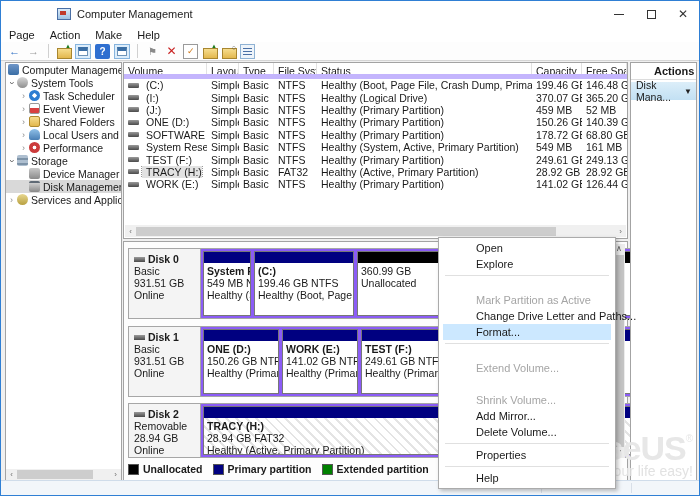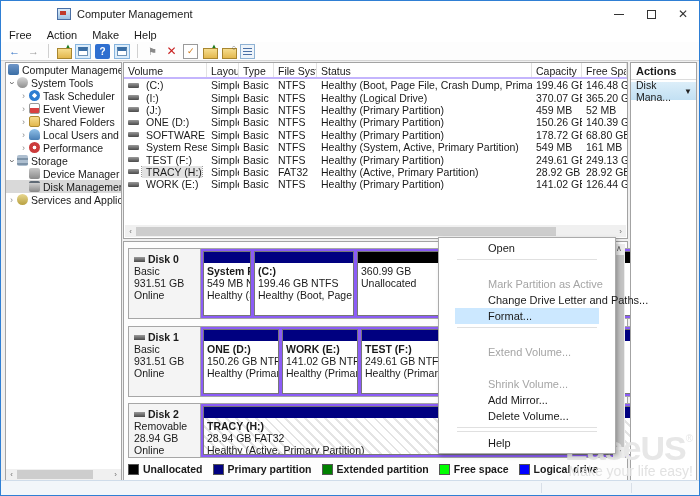--- a/index.html
+++ b/index.html
@@ -62,21 +62,21 @@
   .i-disk { background:linear-gradient(#cfcfcf,#888); border-radius:2px; border-top:2px solid #5f6a75; }
   .i-svc { background:linear-gradient(#e8d890,#b8a040); border-radius:50%; }
   .hscroll { position:absolute; bottom:0; left:0; right:0; height:11px; background:#f0f0f0; display:flex; align-items:center; }
   .hs-arrow { width:11px; text-align:center; font-size:8px; color:#707070; line-height:11px; }
   .hs-thumb { height:9px; background:#cdcdcd; }
 
   
   .main { position:absolute; left:122px; top:61px; width:505px; height:419px; }
   .volume-pane { position:absolute; left:0; top:0; width:505px; height:177px; background:#fff; border:1px solid #a3a3a3; }
   .vgrid { display:grid; grid-template-columns:83px 32px 35px 43px 215px 50px 45px; }
-  .vhead { height:16px; border-bottom:2px solid #c4b5fd; }
+  .vhead { height:16px; border-bottom:5px solid #c4b5fd; }
   .vhead span { padding:2px 0 0 4px; border-right:1px solid #e2e2e2; overflow:hidden; white-space:nowrap; }
   .vrow { height:12.4px; align-items:center; white-space:nowrap; }
   .vrow span { overflow:hidden; padding-left:4px; }
   .vname { display:flex; align-items:center; gap:3px; }
   .drive-ic { flex:0 0 11px; width:11px; height:5px; background:linear-gradient(#9a9a9a,#4a4a4a); border-radius:1px; }
   .vname.sel-cell .vtxt { background:#e2e2e2; outline:1px dotted #9a9a9a; }
   .vol-hscroll { position:absolute; left:1px; right:1px; bottom:1px; height:12px; background:#f0f0f0; display:flex; align-items:center; }
 
   .disk-pane { position:absolute; left:0; top:179px; width:505px; height:240px; background:#fdfdfd; border:1px solid #a3a3a3; }
   .disk-row { position:absolute; left:4px; width:556px; border:1px solid #a6a6a6; background:#8b5cf6; display:flex; }
@@ -91,26 +91,26 @@
   .part.hatched .part-body { background:repeating-linear-gradient(45deg,#fff 0 5px,#e4e4e4 5px 7px); flex:1; }
   .vscroll { position:absolute; right:2px; top:2px; width:12px; height:214px; background:#ececec; display:flex; flex-direction:column; align-items:center; justify-content:space-between; }
   .vs-arrow { font-size:8px; color:#555; line-height:10px; }
   .vs-thumb { width:10px; flex:1; margin:1px 0; background:#c4c4c4; }
   .legend { position:absolute; left:4px; bottom:3px; height:16px; display:flex; align-items:center; gap:10px; font-weight:bold; font-size:10.5px; }
   .leg-item { display:flex; align-items:center; gap:4px; }
   .leg-sw { width:11px; height:11px; border:1px solid #555; }
 
   
   .actions-panel { position:absolute; left:629px; top:61px; width:67px; height:419px; background:#fff; border:1px solid #a3a3a3; }
-  .actions-head { height:17px; line-height:17px; padding-left:5px; font-weight:bold; font-size:11px; border-bottom:1px solid #dcdcdc; }
+  .actions-head { height:17px; line-height:17px; padding-left:23px; font-weight:bold; font-size:11px; border-bottom:1px solid #dcdcdc; }
   .actions-btn { margin-top:2px; height:18px; display:flex; align-items:center; background:linear-gradient(#dceef9,#c2e0f3); padding:0 4px 0 5px; font-size:10.5px; }
   .actions-btn .caret { margin-left:auto; font-size:8px; color:#222; }
 
   
-  .ctx { position:absolute; left:437px; top:236px; width:178px; background:#fff; border:1px solid #ababab; box-shadow:2px 2px 4px rgba(0,0,0,.25); padding:2px 16px; z-index:20; font-size:11px; }
+  .ctx { position:absolute; left:437px; top:236px; width:178px; background:#fff; border:1px solid #ababab; box-shadow:2px 2px 4px rgba(0,0,0,.25); padding:2px 4px; z-index:20; font-size:11px; }
   .ctx-item { height:16px; line-height:16px; padding-left:33px; white-space:nowrap; }
   .ctx-item.disabled { color:#a5a5a5;margin-top:16px; }
   .ctx-item.hl { background:#cce8ff; }
   .ctx-sep { border-top:1px solid #e0e0e0; margin:3px 2px; }
 
   
   .watermark { position:absolute; right:6px; bottom:16px; text-align:right; z-index:5; pointer-events:none; }
   .wm-brand { font-size:34px; font-weight:bold; color:#e7e7e7; letter-spacing:-1px; line-height:30px; }
   .wm-reg { font-size:10px; vertical-align:top; color:#e7e7e7; }
   .wm-tag { font-size:14px; color:#e2e2e2; }
@@ -132,21 +132,21 @@
       <span class="cap-btn">
           <span class="glyph-max"></span>
         </span>
       <span class="cap-btn">
           <span class="glyph-close">✕</span>
         </span>
     </div>
   </div>
 
   <div class="menubar">
-    <span>Free</span>
+    <span>Page</span>
     <span>Action</span>
     <span>Make</span>
     <span>Help</span>
   </div>
 
   <div class="toolbar">
     <span class="tb arrow-back">←</span>
     <span class="tb arrow-fwd">→</span>
     <span class="tb-sep"></span>
     <span class="tb folder"></span>
@@ -464,30 +464,32 @@
     </div>
   </div>
 
   <div class="watermark">
     <div><span class="wm-brand">EaseUS</span><span class="wm-reg">®</span></div>
     <div class="wm-tag">Make your life easy!</div>
   </div>
 
   <div class="ctx">
     <div class="ctx-item">Open</div>
+    <div class="ctx-item">Explore</div>
     <div class="ctx-sep"></div>
     <div class="ctx-item disabled">Mark Partition as Active</div>
     <div class="ctx-item">Change Drive Letter and Paths...</div>
     <div class="ctx-item hl">Format...</div>
     <div class="ctx-sep"></div>
     <div class="ctx-item disabled">Extend Volume...</div>
     <div class="ctx-item disabled">Shrink Volume...</div>
     <div class="ctx-item">Add Mirror...</div>
     <div class="ctx-item">Delete Volume...</div>
     <div class="ctx-sep"></div>
+    <div class="ctx-item">Properties</div>
     <div class="ctx-sep"></div>
     <div class="ctx-item">Help</div>
   </div>
 
   <div class="statusbar">
     <span class="sb-sep" style="left:540px;"></span>
     <span class="sb-sep" style="left:630px;"></span>
   </div>
 
 </div>

